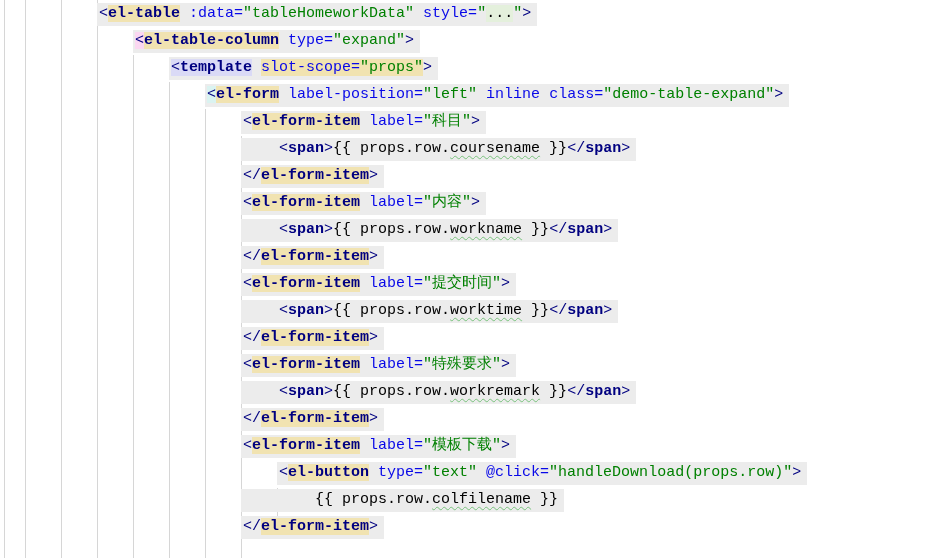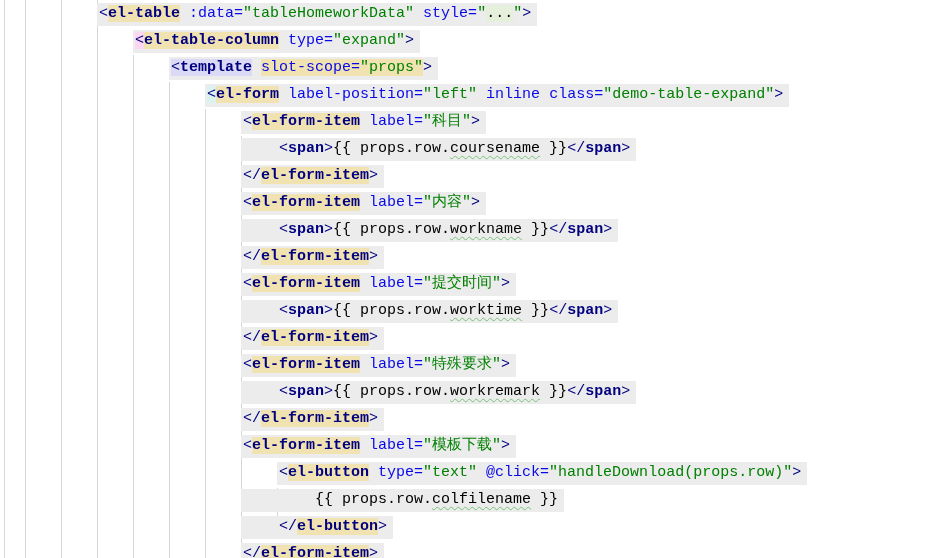--- a/index.html
+++ b/index.html
@@ -57,16 +57,15 @@
       <div class="line" style="padding-left: 241px;"><span class="chunk" style="background: rgb(236, 236, 236);"><span class="tok" style="color: rgb(0, 0, 128);">&lt;/</span><span class="tok b" style="color: rgb(0, 0, 128); background: rgb(241, 227, 177);">el-form-item</span><span class="tok" style="color: rgb(0, 0, 128);">&gt;</span></span></div>
       <div class="line" style="padding-left: 241px;"><span class="chunk" style="background: rgb(236, 236, 236);"><span class="tok" style="color: rgb(0, 0, 128);">&lt;</span><span class="tok b" style="color: rgb(0, 0, 128); background: rgb(241, 227, 177);">el-form-item</span><span class="tok" style="color: rgb(0, 0, 0);"> </span><span class="tok" style="color: rgb(8, 8, 232);">label=</span><span class="tok" style="color: rgb(0, 128, 0);">"提交时间"</span><span class="tok" style="color: rgb(0, 0, 128);">&gt;</span></span></div>
       <div class="line" style="padding-left: 241px;"><span class="chunk" style="background: rgb(236, 236, 236);">    <span class="tok" style="color: rgb(0, 0, 128);">&lt;</span><span class="tok b" style="color: rgb(0, 0, 128);">span</span><span class="tok" style="color: rgb(0, 0, 128);">&gt;</span><span class="tok" style="color: rgb(0, 0, 0);">{{ props.row.</span><span class="tok u-w" style="color: rgb(0, 0, 0);">worktime</span><span class="tok" style="color: rgb(0, 0, 0);"> }}</span><span class="tok" style="color: rgb(0, 0, 128);">&lt;/</span><span class="tok b" style="color: rgb(0, 0, 128);">span</span><span class="tok" style="color: rgb(0, 0, 128);">&gt;</span></span></div>
       <div class="line" style="padding-left: 241px;"><span class="chunk" style="background: rgb(236, 236, 236);"><span class="tok" style="color: rgb(0, 0, 128);">&lt;/</span><span class="tok b" style="color: rgb(0, 0, 128); background: rgb(241, 227, 177);">el-form-item</span><span class="tok" style="color: rgb(0, 0, 128);">&gt;</span></span></div>
       <div class="line" style="padding-left: 241px;"><span class="chunk" style="background: rgb(236, 236, 236);"><span class="tok" style="color: rgb(0, 0, 128);">&lt;</span><span class="tok b" style="color: rgb(0, 0, 128); background: rgb(241, 227, 177);">el-form-item</span><span class="tok" style="color: rgb(0, 0, 0);"> </span><span class="tok" style="color: rgb(8, 8, 232);">label=</span><span class="tok" style="color: rgb(0, 128, 0);">"特殊要求"</span><span class="tok" style="color: rgb(0, 0, 128);">&gt;</span></span></div>
       <div class="line" style="padding-left: 241px;"><span class="chunk" style="background: rgb(236, 236, 236);">    <span class="tok" style="color: rgb(0, 0, 128);">&lt;</span><span class="tok b" style="color: rgb(0, 0, 128);">span</span><span class="tok" style="color: rgb(0, 0, 128);">&gt;</span><span class="tok" style="color: rgb(0, 0, 0);">{{ props.row.</span><span class="tok u-w" style="color: rgb(0, 0, 0);">workremark</span><span class="tok" style="color: rgb(0, 0, 0);"> }}</span><span class="tok" style="color: rgb(0, 0, 128);">&lt;/</span><span class="tok b" style="color: rgb(0, 0, 128);">span</span><span class="tok" style="color: rgb(0, 0, 128);">&gt;</span></span></div>
       <div class="line" style="padding-left: 241px;"><span class="chunk" style="background: rgb(236, 236, 236);"><span class="tok" style="color: rgb(0, 0, 128);">&lt;/</span><span class="tok b" style="color: rgb(0, 0, 128); background: rgb(241, 227, 177);">el-form-item</span><span class="tok" style="color: rgb(0, 0, 128);">&gt;</span></span></div>
       <div class="line" style="padding-left: 241px;"><span class="chunk" style="background: rgb(236, 236, 236);"><span class="tok" style="color: rgb(0, 0, 128);">&lt;</span><span class="tok b" style="color: rgb(0, 0, 128); background: rgb(241, 227, 177);">el-form-item</span><span class="tok" style="color: rgb(0, 0, 0);"> </span><span class="tok" style="color: rgb(8, 8, 232);">label=</span><span class="tok" style="color: rgb(0, 128, 0);">"模板下载"</span><span class="tok" style="color: rgb(0, 0, 128);">&gt;</span></span></div>
       <div class="line" style="padding-left: 277px;"><span class="chunk" style="background: rgb(236, 236, 236);"><span class="tok" style="color: rgb(0, 0, 128);">&lt;</span><span class="tok b" style="color: rgb(0, 0, 128); background: rgb(241, 227, 177);">el-button</span><span class="tok" style="color: rgb(0, 0, 0);"> </span><span class="tok" style="color: rgb(8, 8, 232);">type=</span><span class="tok" style="color: rgb(0, 128, 0);">"text"</span><span class="tok" style="color: rgb(0, 0, 0);"> </span><span class="tok" style="color: rgb(8, 8, 232);">@click=</span><span class="tok" style="color: rgb(0, 128, 0);">"handleDownload(props.row)"</span><span class="tok" style="color: rgb(0, 0, 128);">&gt;</span></span></div>
       <div class="line" style="padding-left: 241px;"><span class="chunk" style="background: rgb(236, 236, 236);">        <span class="tok" style="color: rgb(0, 0, 0);">{{ props.row.</span><span class="tok u-w" style="color: rgb(0, 0, 0);">colfilename</span><span class="tok" style="color: rgb(0, 0, 0);"> }}</span></span></div>
-      <div class="line" style="padding-left: 241px;"><span class="chunk" style="background: rgb(236, 236, 236);">    <span class="tok" style="color: rgb(0, 0, 128);">&lt;/</span><span class="tok b" style="color: rgb(0, 0, 128); background: rgb(241, 227, 177);">el-button</span><span class="tok" style="color: rgb(0, 0, 128);">&gt;</span></span></div>
       <div class="line" style="padding-left: 241px;"><span class="chunk" style="background: rgb(236, 236, 236);"><span class="tok" style="color: rgb(0, 0, 128);">&lt;/</span><span class="tok b" style="color: rgb(0, 0, 128); background: rgb(241, 227, 177);">el-form-item</span><span class="tok" style="color: rgb(0, 0, 128);">&gt;</span></span></div>
     </div>
 </div>
 
 </body></html>

